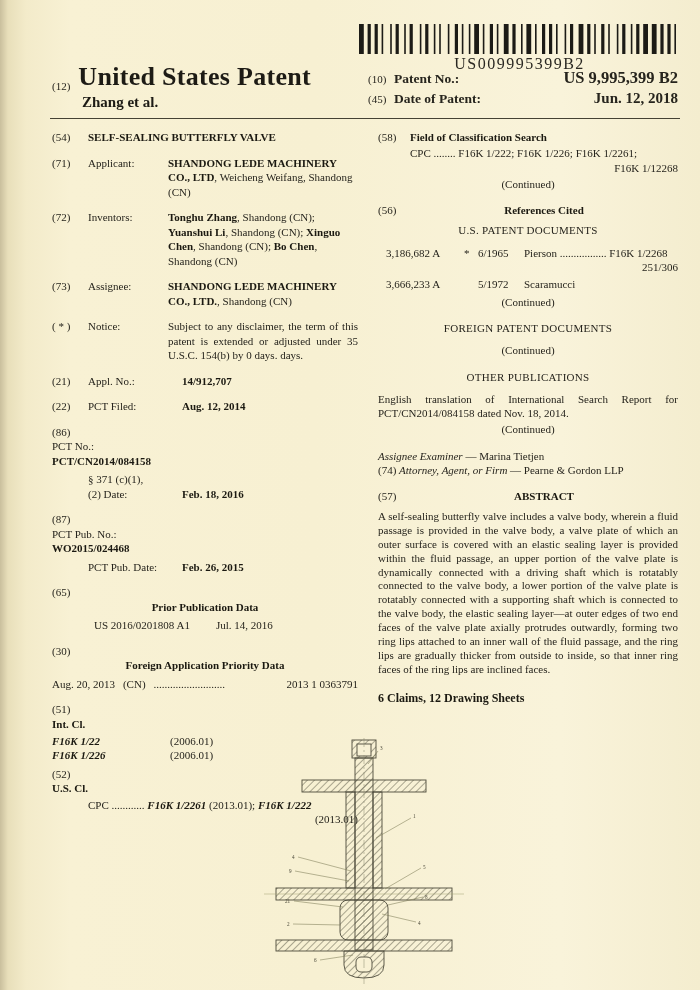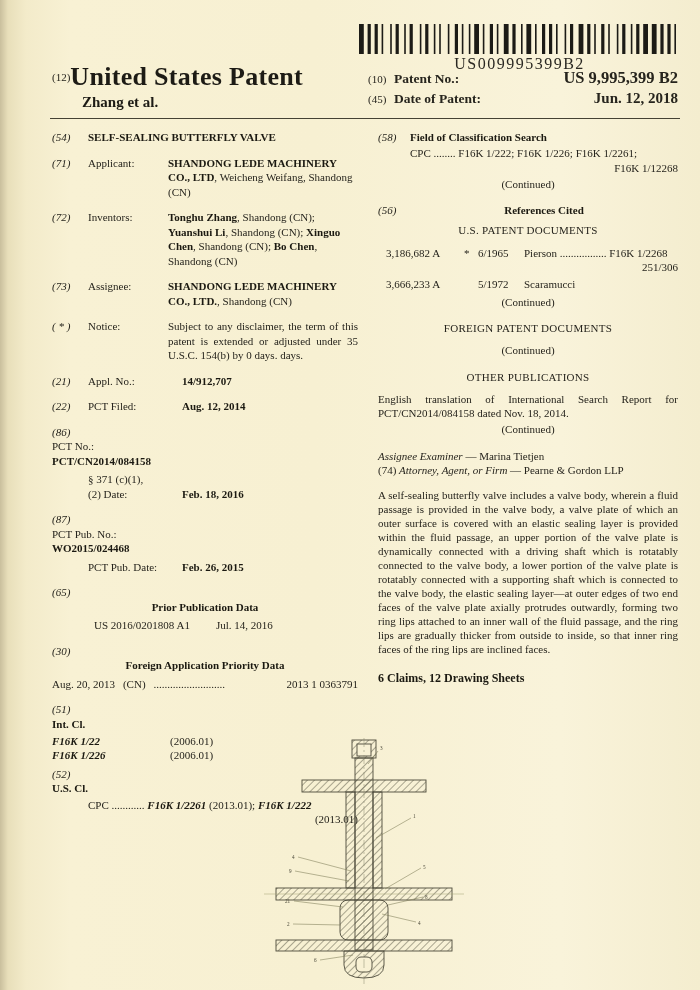--- a/index.html
+++ b/index.html
@@ -12,38 +12,38 @@
   .page {
     position:relative; width:700px; height:990px;
     background:linear-gradient(90deg,#c9bf9d 0px,#e8dfba 8px,#f3ebca 26px,#f8f1d4 70px,#f7f0d2 45%,#f9f3da 80%,#f4edcf 100%);
   }
   
   .barcode-wrap { position:absolute; top:24px; right:18px; width:325px; text-align:center; }
   .barcode-wrap svg { display:block; }
   .barcode-text { font-size:16px; letter-spacing:1.5px; color:#2a2822; margin-top:1px; }
   
   .header { position:absolute; top:62px; left:52px; right:22px; display:flex; justify-content:space-between; }
-  .h-left .tagline { display:flex; align-items:center; }
+  .h-left .tagline { display:flex; align-items:flex-end; gap:8px; }
   .h-tag { font-size:11px; }
   .h-title { font-size:26px; font-weight:bold; letter-spacing:.3px; color:#1d1b15; }
   .h-byline { font-size:15px; font-weight:bold; margin:2px 0 0 30px; color:#1d1b15; }
   .h-right { padding-top:6px; width:310px; }
   .h-row { display:flex; align-items:baseline; font-size:13px; margin-bottom:2px; }
   .h-row .h-tag { width:26px; }
   .h-row .h-lbl { font-weight:bold; font-size:13.5px; }
   .h-row .h-val { flex:1; text-align:right; font-weight:bold; }
   .h-val.big { font-size:16.5px; }
   .h-val.med { font-size:15px; }
   .rule { position:absolute; top:118px; left:50px; right:20px; border-top:1.6px solid #454234; }
   
   .cols { position:absolute; top:130px; left:52px; right:22px; display:flex; gap:20px; }
   .col-l { width:306px; flex:none; font-size:11px; line-height:1.32; }
   .col-r { flex:1; font-size:11px; line-height:1.3; }
   .row { display:flex; margin-bottom:11px; }
-  .tag { width:36px; flex:none;font-style:italic; }
+  .tag { width:36px; flex:none; }
   .lbl { width:80px; flex:none; }
   .lbl.wide { width:94px; }
   .val { flex:1; }
   b, .b { font-weight:bold; color:#1b1911; }
   .just { text-align:justify; }
   .right-al { text-align:right; }
   .heading-center { text-align:center; font-weight:bold; flex:1; color:#1b1911; }
   .ital { font-style:italic; }
   .bi { font-weight:bold; font-style:italic; color:#1b1911; }
   .small-gap { margin-bottom:4px;flex-direction:column; }
@@ -318,20 +318,24 @@
       <div class="cont">(Continued)</div>
 
       <div style="margin-top:2px">
         <span class="ital">Assignee Examiner</span><span> — Marina Tietjen</span>
       </div>
       <div style="margin-bottom:12px">
         <span>(74)</span>
         <span class="ital">Attorney, Agent, or Firm</span><span> — Pearne &amp; Gordon LLP</span>
       </div>
 
+      <div class="row" style="margin-bottom:6px">
+        <span class="tag" style="width:32px">(57)</span>
+        <span class="heading-center">ABSTRACT</span>
+      </div>
       <div class="abstract">A self-sealing butterfly valve includes a valve body, wherein a fluid passage is provided in the valve body, a valve plate of which an outer surface is covered with an elastic sealing layer is provided within the fluid passage, an upper portion of the valve plate is dynamically connected with a driving shaft which is rotatably connected to the valve body, a lower portion of the valve plate is rotatably connected with a supporting shaft which is connected to the valve body, the elastic sealing layer—at outer edges of two end faces of the valve plate axially protrudes outwardly, forming two ring lips attached to an inner wall of the fluid passage, and the ring lips are gradually thicker from outside to inside, so that inner ring faces of the ring lips are inclined faces.</div>
 
       <div class="claims">6 Claims, 12 Drawing Sheets</div>
     </div>
   </div>
 
   <div class="figure">
     <svg width="200" height="248" viewBox="0 0 200 248">
       <defs>
         <pattern id="h" width="5" height="5" patternUnits="userSpaceOnUse" patternTransform="rotate(45)">

